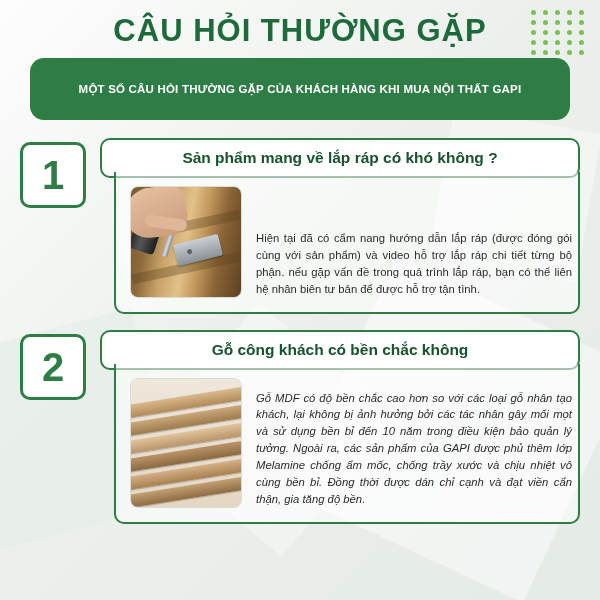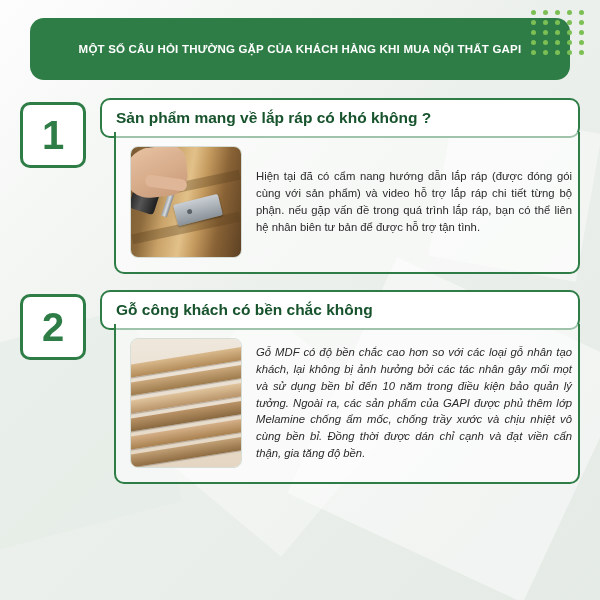--- a/index.html
+++ b/index.html
@@ -114,31 +114,32 @@
   }
   .q-box {
     border: 2px solid #2e7d46;
     border-radius: 10px;
     background: #ffffff;
     padding: 9px 14px;
     font-size: 15.5px;
     font-weight: bold;
     color: #17532c;
     box-sizing: border-box;
+    text-align: center;
   }
   .body-box {
     position: relative;
     margin: -6px 0 0 14px;
     border: 2px solid #2e7d46;
     border-top: none;
     border-radius: 0 0 10px 10px;
     background: rgba(255,255,255,0.55);
     padding: 14px 6px 14px 14px;
     display: flex;
-    align-items: center;
+    align-items: flex-end;
     box-sizing: border-box;
   }
   .body-box.tall { min-height: 140px; font-style: italic; }
   .photo {
     width: 110px;
     min-width: 110px;
     height: 110px;
     border-radius: 8px;
     overflow: hidden;
     margin-right: 14px;
@@ -278,20 +279,21 @@
       <i></i>
       <i></i>
     <i></i>
       <i></i>
       <i></i>
       <i></i>
       <i></i>
   </div>
 
   <div class="header">
+    <h1 class="title">CÂU HỎI THƯỜNG GẶP</h1>
     <div class="subtitle-bar">MỘT SỐ CÂU HỎI THƯỜNG GẶP CỦA KHÁCH HÀNG KHI MUA NỘI THẤT GAPI</div>
   </div>
 
   <div class="faq">
 
     <div class="faq-row">
       <div class="num-box">1</div>
       <div class="card">
         <div class="q-box">Sản phẩm mang về lắp ráp có khó không ?</div>
         <div class="body-box">

